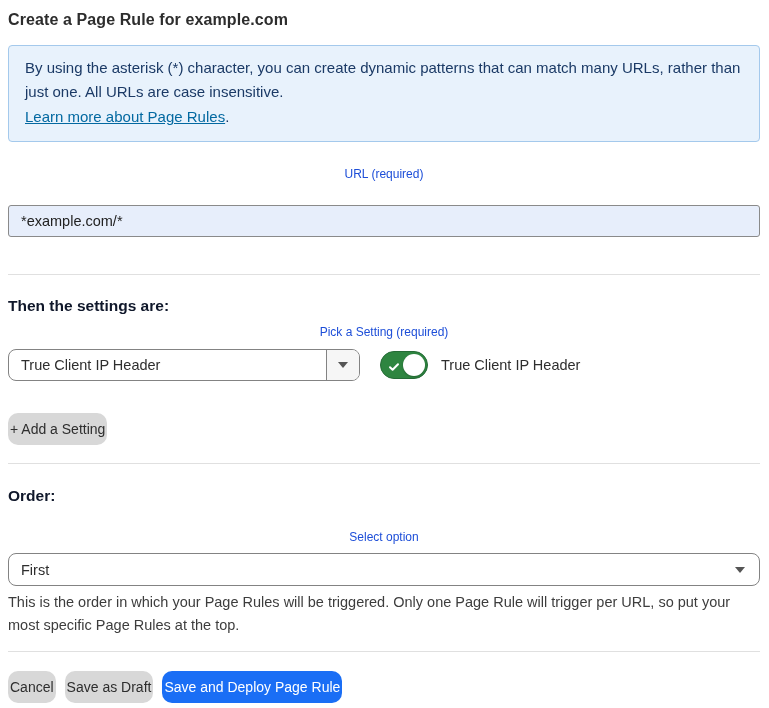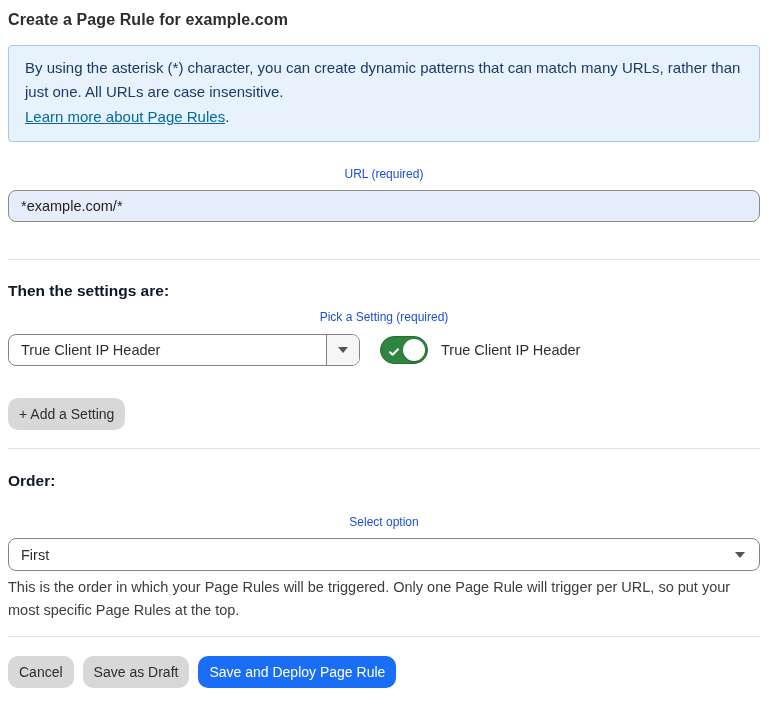--- a/index.html
+++ b/index.html
@@ -47,26 +47,26 @@
   .field-label {
     display: block;
     font-size: 12px;
     color: #1d4ed8;
     line-height: 18px;
     text-align: center;
   }
   .label-url { margin-top: 23px; }
   .url-input {
     display: block;
-    margin-top: 7px;
+    margin-top: 22px;
     width: 100%;
     height: 32px;
     background: #e7eefb;
     border: 1px solid #8a8a8a;
-    border-radius: 8px;
+    border-radius: 3px;
     padding: 0 12px;
     font-family: "Liberation Sans", sans-serif;
     font-size: 14.5px;
     color: #222222;
     outline: none;
   }
   hr.divider {
     border: none;
     border-top: 1px solid #e0e0e0;
     height: 0;
@@ -152,21 +152,21 @@
   }
   .toggle-label {
     margin-left: 13px;
     font-size: 14.5px;
     color: #2e2e2e;
   }
   .btn {
     font-family: "Liberation Sans", sans-serif;
     font-size: 14px;
     height: 32px;
-    padding: 0 11px;
+    padding: 0 2px;
     border: none;
     border-radius: 10px;
     cursor: pointer;
     line-height: 30px;
   }
   .btn.gray {
     background: #d8d8d8;
     color: #2e2e2e;
   }
   .btn.primary {

